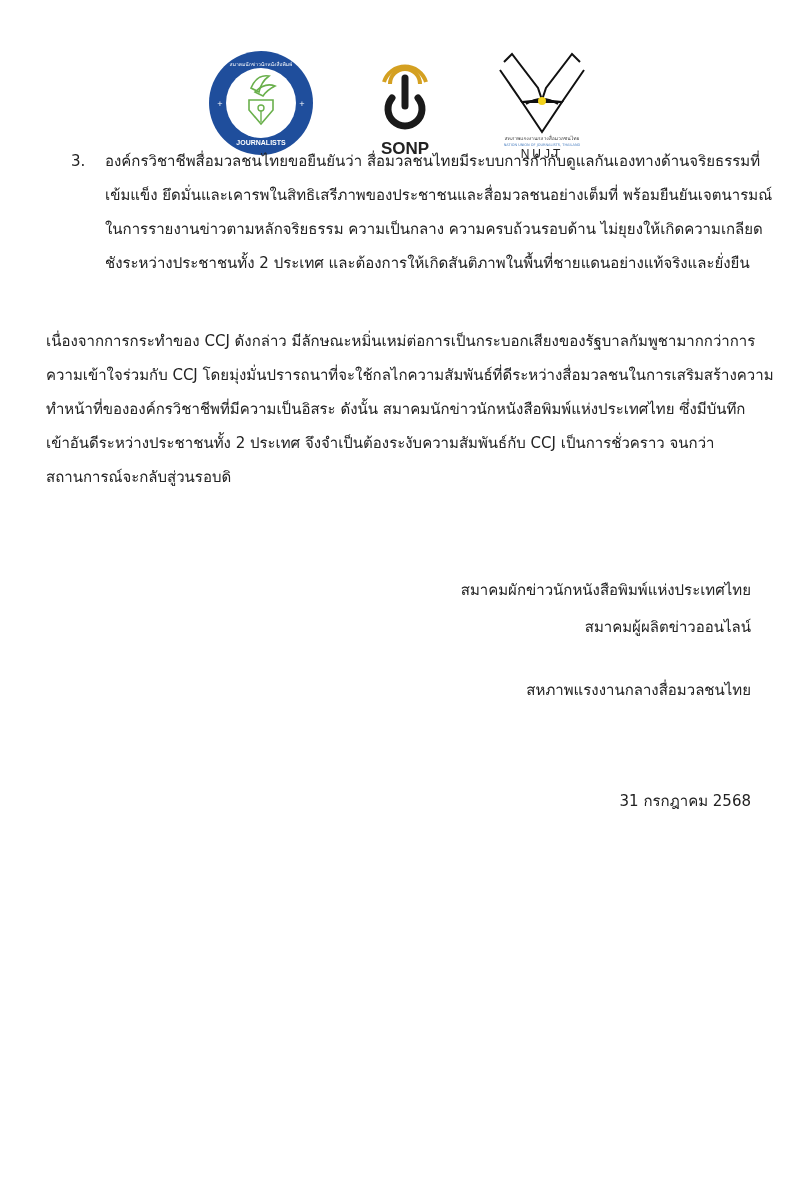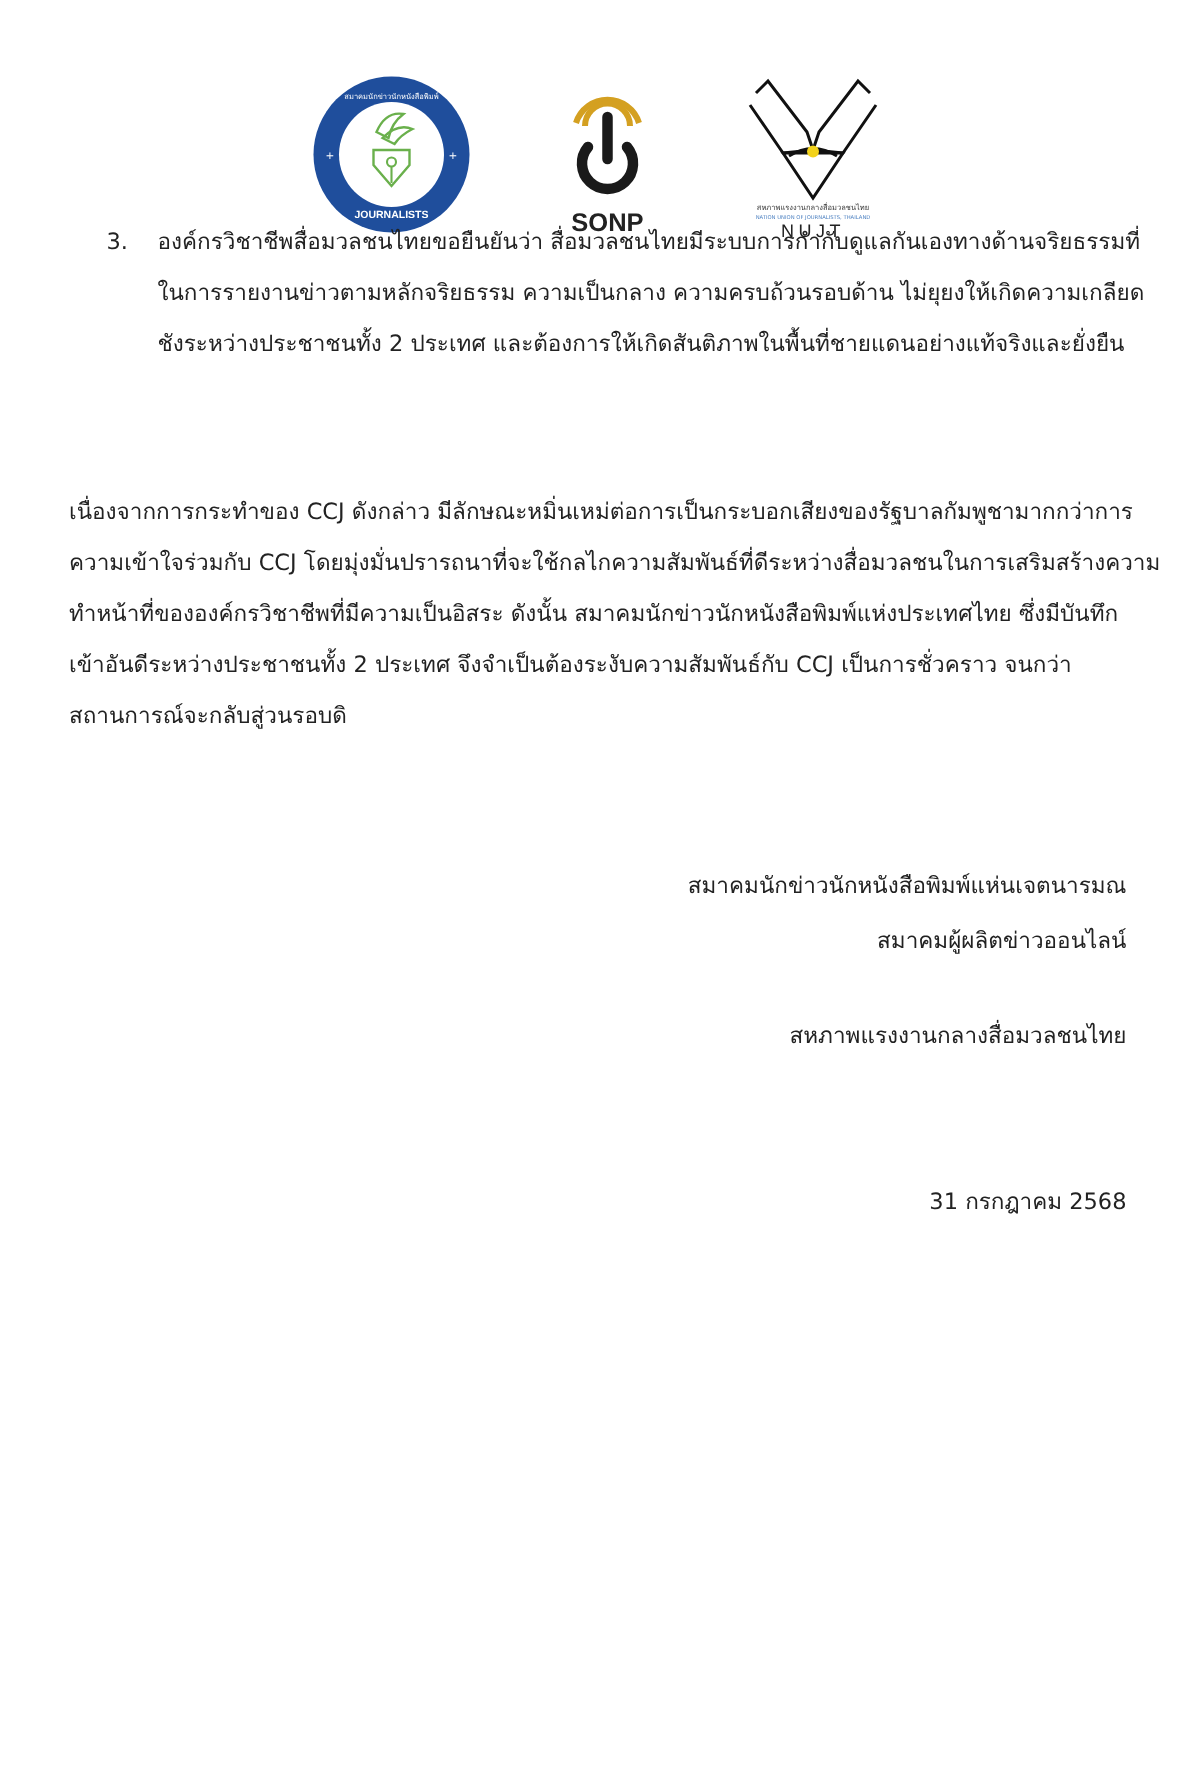--- a/index.html
+++ b/index.html
@@ -110,29 +110,30 @@
     <text x="50" y="92" text-anchor="middle" font-size="5" fill="#333">สหภาพแรงงานกลางสื่อมวลชนไทย</text>
     <text x="50" y="98" text-anchor="middle" font-size="3.5" fill="#4a7fc0">NATION UNION OF JOURNALISTS, THAILAND</text>
     <text x="50" y="110" text-anchor="middle" font-size="12" fill="#222" letter-spacing="3" font-family="Liberation Sans, sans-serif">NUJT</text>
   </svg>
 </div>
 
 <div class="item3 text">
   <span class="num">3.</span>
   <div class="lines">
     <span class="line">องค์กรวิชาชีพสื่อมวลชนไทยขอยืนยันว่า สื่อมวลชนไทยมีระบบการกำกับดูแลกันเองทางด้านจริยธรรมที่</span>
+    <span class="line">เข้มแข็ง ยึดมั่นและเคารพในสิทธิเสรีภาพของประชาชนและสื่อมวลชนอย่างเต็มที่ พร้อมยืนยันเจตนารมณ์</span>
     <span class="line">ในการรายงานข่าวตามหลักจริยธรรม ความเป็นกลาง ความครบถ้วนรอบด้าน ไม่ยุยงให้เกิดความเกลียด</span>
     <span class="line">ชังระหว่างประชาชนทั้ง 2 ประเทศ  และต้องการให้เกิดสันติภาพในพื้นที่ชายแดนอย่างแท้จริงและยั่งยืน</span>
   </div>
 </div>
 
 <div class="para text">
   <span class="line">เนื่องจากการกระทำของ CCJ ดังกล่าว มีลักษณะหมิ่นเหม่ต่อการเป็นกระบอกเสียงของรัฐบาลกัมพูชามากกว่าการ</span>
   <span class="line">ความเข้าใจร่วมกับ CCJ โดยมุ่งมั่นปรารถนาที่จะใช้กลไกความสัมพันธ์ที่ดีระหว่างสื่อมวลชนในการเสริมสร้างความ</span>
   <span class="line">ทำหน้าที่ขององค์กรวิชาชีพที่มีความเป็นอิสระ ดังนั้น สมาคมนักข่าวนักหนังสือพิมพ์แห่งประเทศไทย ซึ่งมีบันทึก</span>
   <span class="line">เข้าอันดีระหว่างประชาชนทั้ง 2 ประเทศ จึงจำเป็นต้องระงับความสัมพันธ์กับ CCJ เป็นการชั่วคราว จนกว่า</span>
   <span class="line">สถานการณ์จะกลับสู่วนรอบดิ</span>
 </div>
 
-<div class="sig sig-1">สมาคมนักข่าวนักหนังสือพิมพ์แห่นเจตนารมณ</div>
+<div class="sig sig-1">สมาคมผักข่าวนักหนังสือพิมพ์แห่งประเทศไทย</div>
 <div class="sig sig-2">สมาคมผู้ผลิตข่าวออนไลน์</div>
 <div class="sig sig-3">สหภาพแรงงานกลางสื่อมวลชนไทย</div>
 <div class="sig date">31 กรกฎาคม 2568</div>
 
 </body></html>

